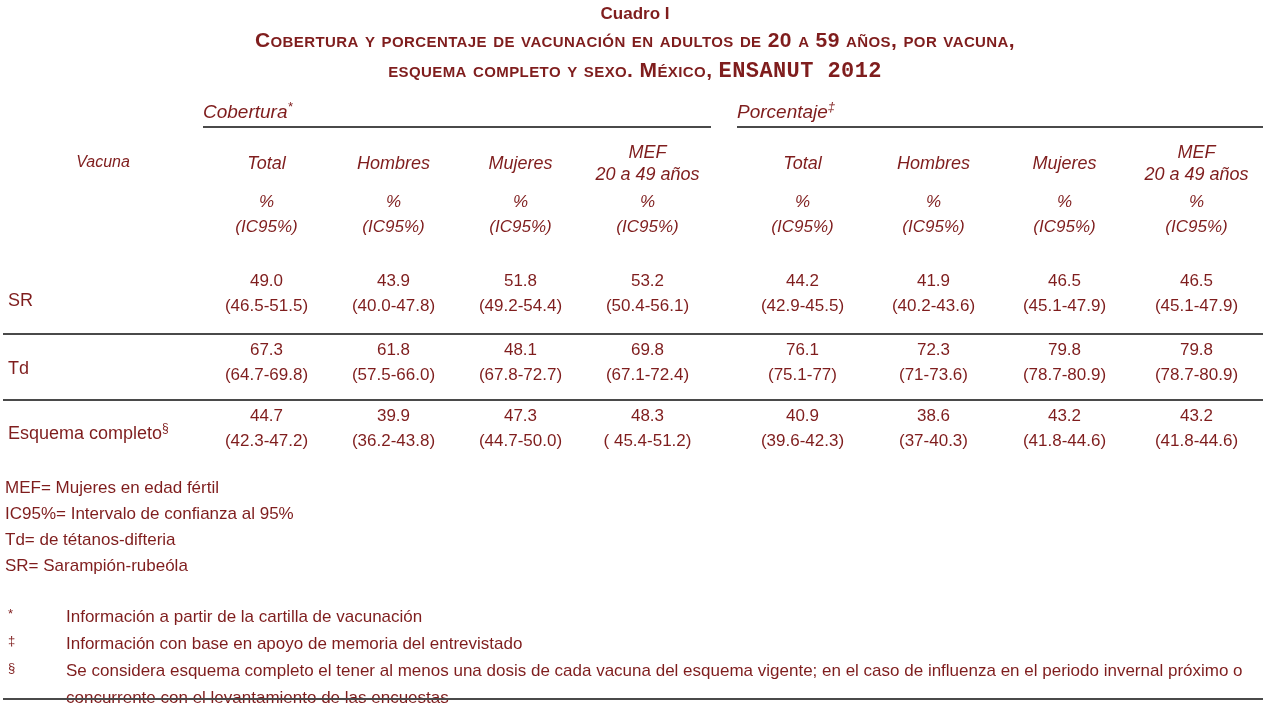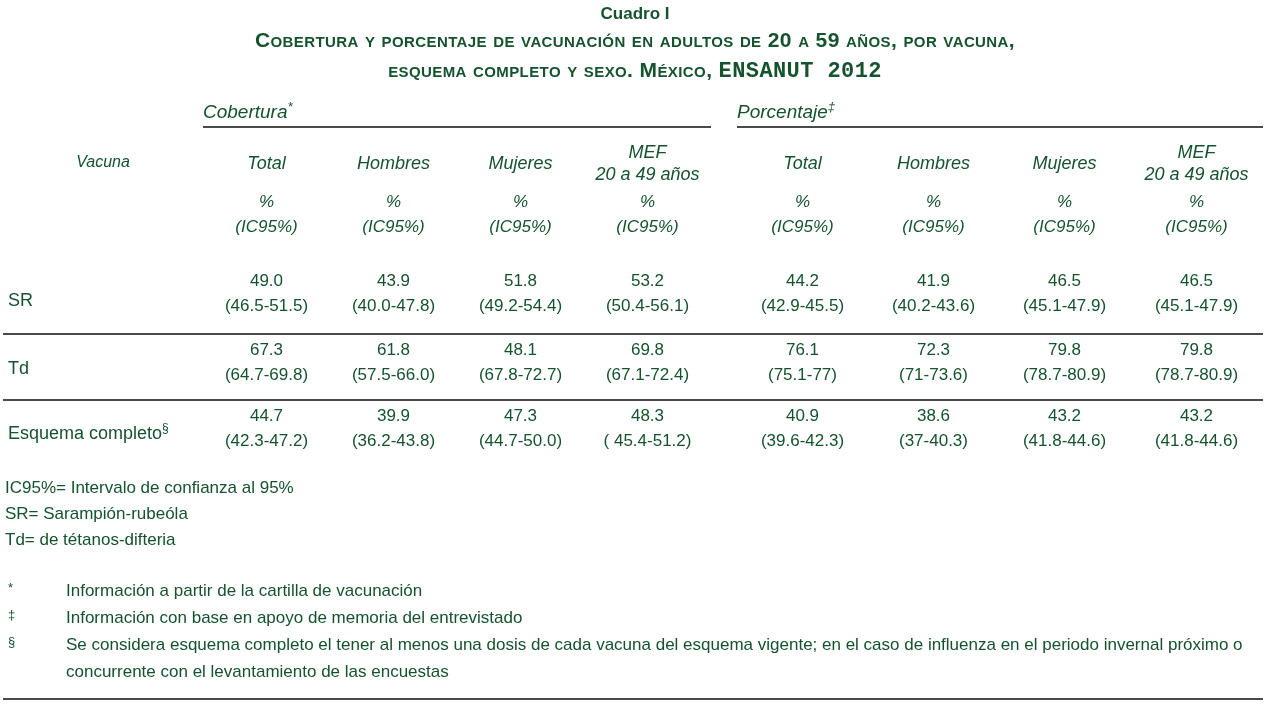--- a/index.html
+++ b/index.html
@@ -1,21 +1,21 @@
 <!DOCTYPE html>
 <html><head>
 <meta charset="utf-8">
 <style>
   html, body { margin: 0; padding: 0; background: #ffffff; }
   .page {
     position: relative;
     width: 1270px;
     height: 710px;
     background: #ffffff;
-    color: #14532d;
+    color: #7f1d1d;
     font-family: "Liberation Sans", sans-serif;
     overflow: hidden;
   }
   
   .titleblock { text-align: center; padding-top: 3px; }
   .kicker { font-weight: 700; font-size: 17px; line-height: 22px; }
   .tline {
     font-weight: 700;
     font-size: 21px;
     line-height: 30px;
@@ -308,23 +308,24 @@
           </td>
       <td class="datacell">
             <div class="v">43.2</div>
             <div class="ci">(41.8-44.6)</div>
           </td>
     </tr>
   </tbody>
     </table>
 
   <div class="definitions">
+    <div>MEF= Mujeres en edad fértil</div>
     <div>IC95%= Intervalo de confianza al 95%</div>
+    <div>Td= de tétanos-difteria</div>
     <div>SR= Sarampión-rubeóla</div>
-    <div>Td= de tétanos-difteria</div>
   </div>
 
   <div class="footnotes">
     <div class="fn">
       <span class="fn-marker">*</span>
       <span class="fn-text">Información a partir de la cartilla de vacunación</span>
     </div>
     <div class="fn">
       <span class="fn-marker">‡</span>
       <span class="fn-text">Información con base en apoyo de memoria del entrevistado</span>

